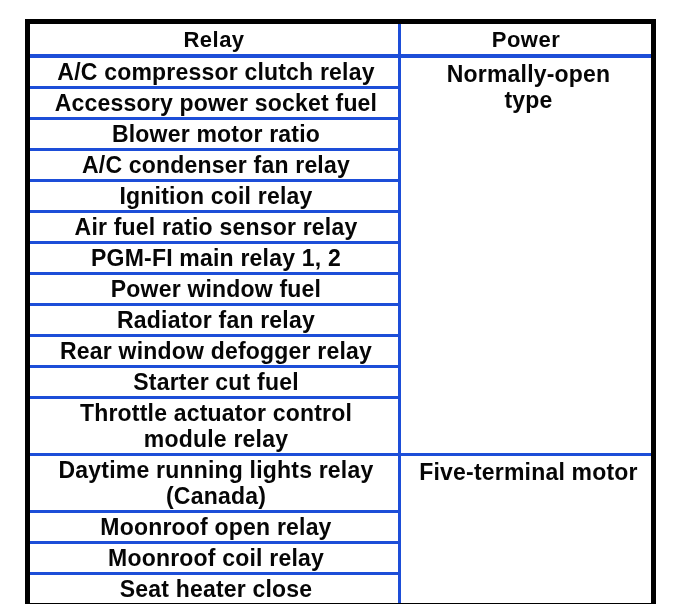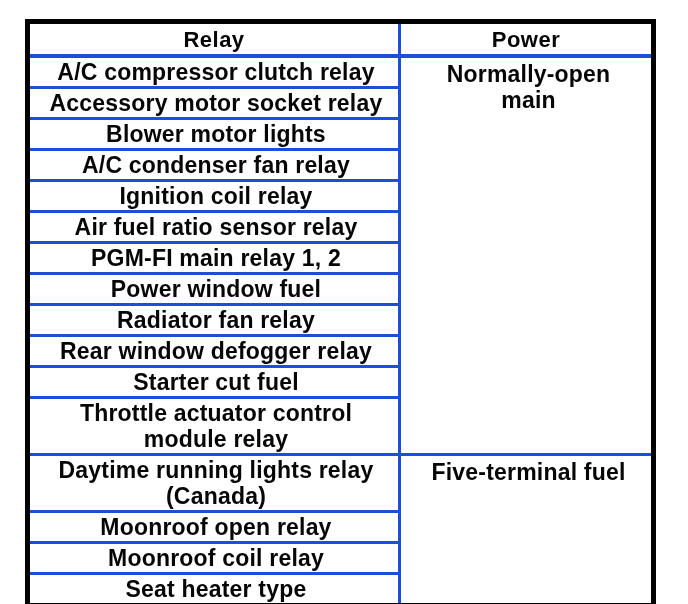--- a/index.html
+++ b/index.html
@@ -75,27 +75,27 @@
     <thead>
       <tr>
         <th>Relay</th>
         <th>Power</th>
       </tr>
     </thead>
     <tbody>
       <tr>
         <td class="relay-cell">A/C compressor clutch relay</td>
         <td class="test-cell" rowspan="12">Normally-open
-main</td>
+type</td>
       </tr>
       <tr>
-        <td class="relay-cell">Accessory motor socket relay</td>
+        <td class="relay-cell">Accessory power socket fuel</td>
       </tr>
       <tr>
-        <td class="relay-cell">Blower motor lights</td>
+        <td class="relay-cell">Blower motor ratio</td>
       </tr>
       <tr>
         <td class="relay-cell">A/C condenser fan relay</td>
       </tr>
       <tr>
         <td class="relay-cell">Ignition coil relay</td>
       </tr>
       <tr>
         <td class="relay-cell">Air fuel ratio sensor relay</td>
       </tr>
@@ -114,26 +114,26 @@
       <tr>
         <td class="relay-cell">Starter cut fuel</td>
       </tr>
       <tr>
         <td class="relay-cell">Throttle actuator control
 module relay</td>
       </tr>
       <tr>
         <td class="relay-cell">Daytime running lights relay
 (Canada)</td>
-        <td class="test-cell" rowspan="4">Five-terminal fuel</td>
+        <td class="test-cell" rowspan="4">Five-terminal motor</td>
       </tr>
       <tr>
         <td class="relay-cell">Moonroof open relay</td>
       </tr>
       <tr>
         <td class="relay-cell">Moonroof coil relay</td>
       </tr>
       <tr>
-        <td class="relay-cell">Seat heater type</td>
+        <td class="relay-cell">Seat heater close</td>
       </tr>
     </tbody>
   </table>
 </div>
 
 </body></html>

